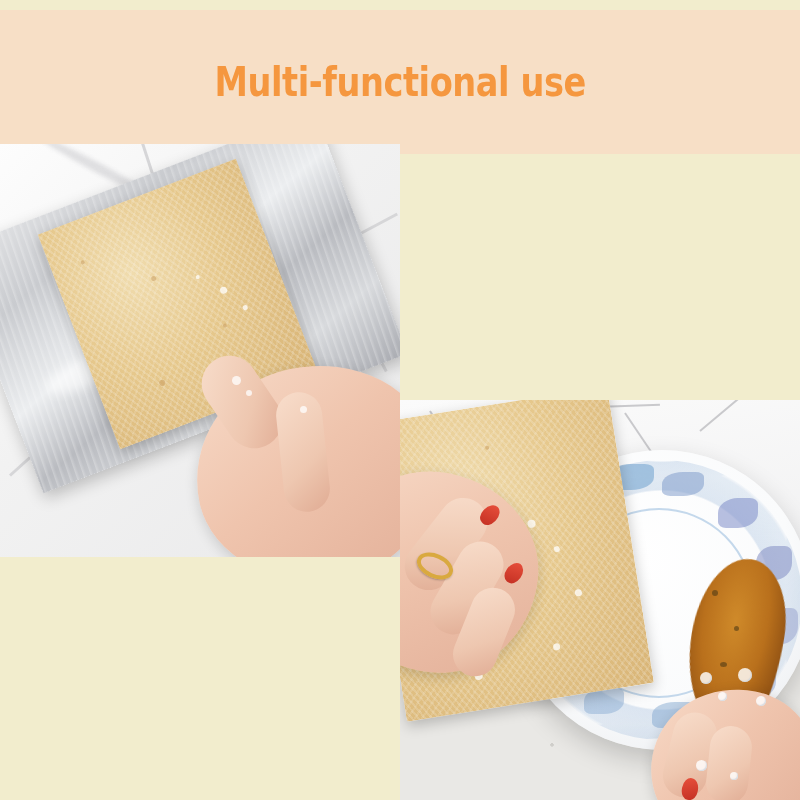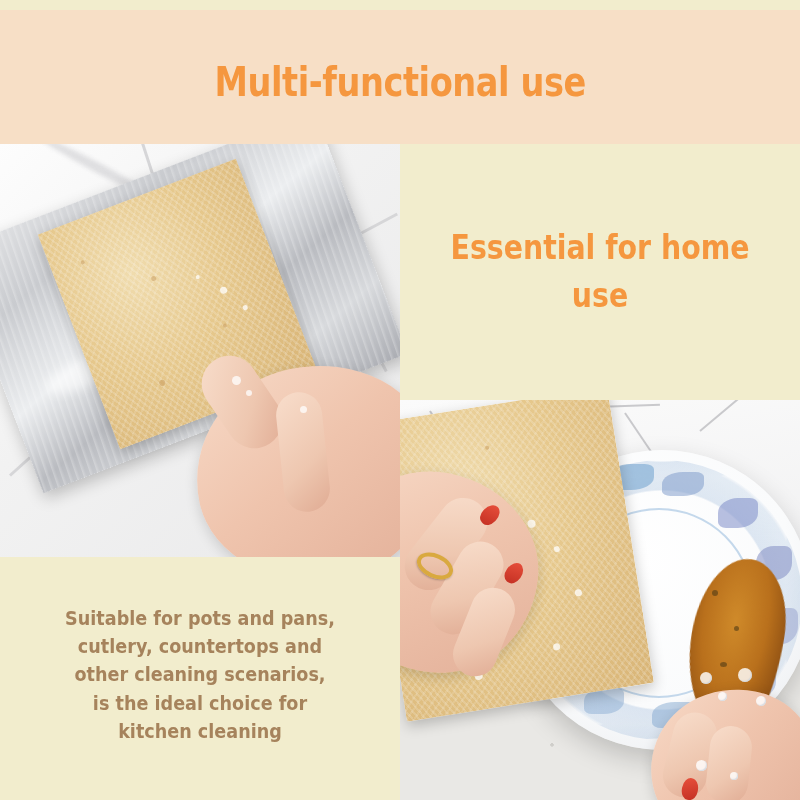--- a/index.html
+++ b/index.html
@@ -330,33 +330,21 @@
 
     <div class="hand hand1"></div>
     <div class="finger" style="left:214px; top:208px; width:56px; height:100px; transform:rotate(-34deg);"></div>
     <div class="finger" style="left:280px; top:248px; width:46px; height:120px; transform:rotate(-6deg);"></div>
 
     <div class="sponge-foam" style="left:232px; top:232px; width:9px; height:9px;"></div>
     <div class="sponge-foam" style="left:246px; top:246px; width:6px; height:6px;"></div>
     <div class="sponge-foam" style="left:300px; top:262px; width:7px; height:7px;"></div>
   </div>
 
-  <div class="panel-cream-right">
-    <div class="panel-heading">Essential for home use</div>
-  </div>
-
-  <div class="panel-cream-bottomleft">
-    <div class="panel-caption">
-      <div>Suitable for pots and pans,</div>
-      <div>cutlery, countertops and</div>
-      <div>other cleaning scenarios,</div>
-      <div>is the ideal choice for</div>
-      <div>kitchen cleaning</div>
-    </div>
-  </div>
+
 
   <div class="photo photo-bottomright">
     <div class="counter-bg"></div>
 
     <div class="hex-line" style="left:30px; top:10px; width:110px; transform:rotate(58deg);"></div>
     <div class="hex-line" style="left:140px; top:8px; width:120px; transform:rotate(-2deg);"></div>
     <div class="hex-line" style="left:225px; top:12px; width:95px; transform:rotate(56deg);"></div>
     <div class="hex-line" style="left:300px; top:30px; width:100px; transform:rotate(-40deg);"></div>
 
     <div class="speckle-counter"></div>

